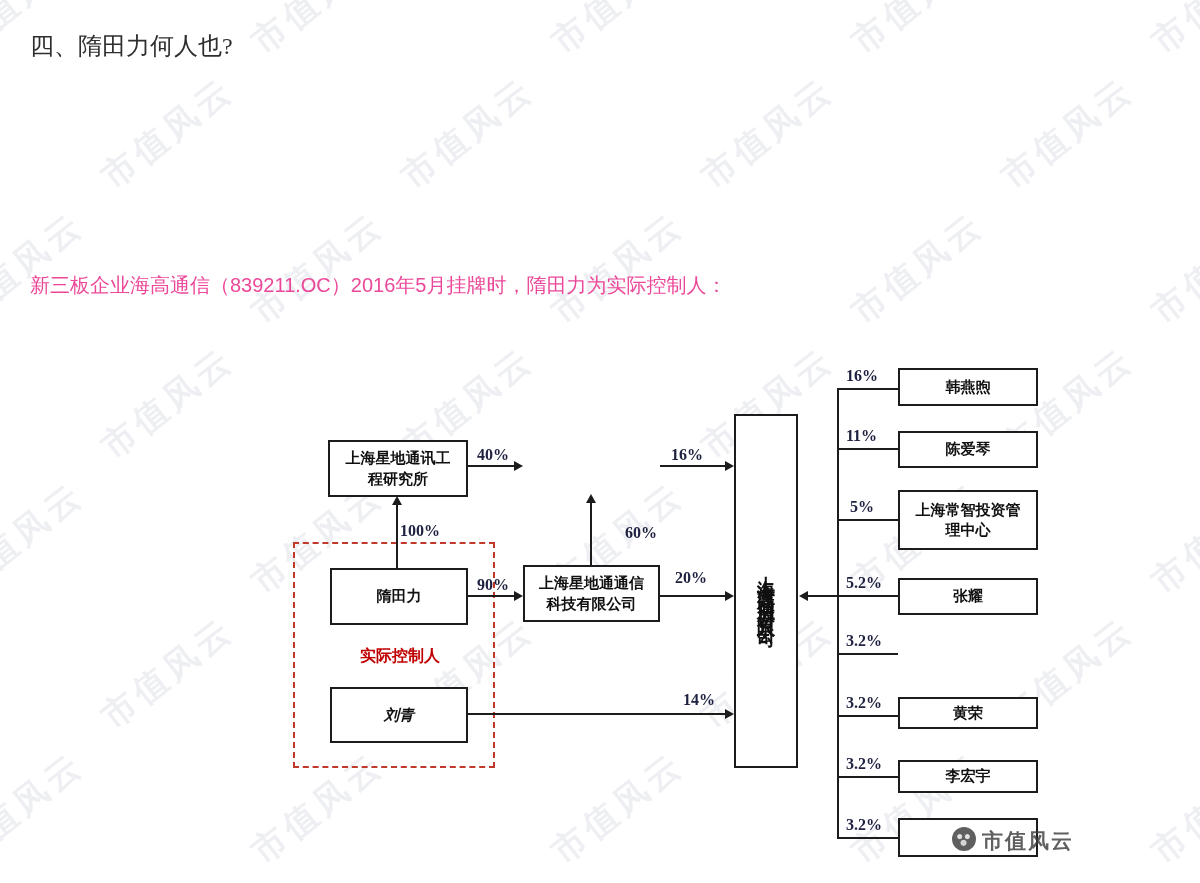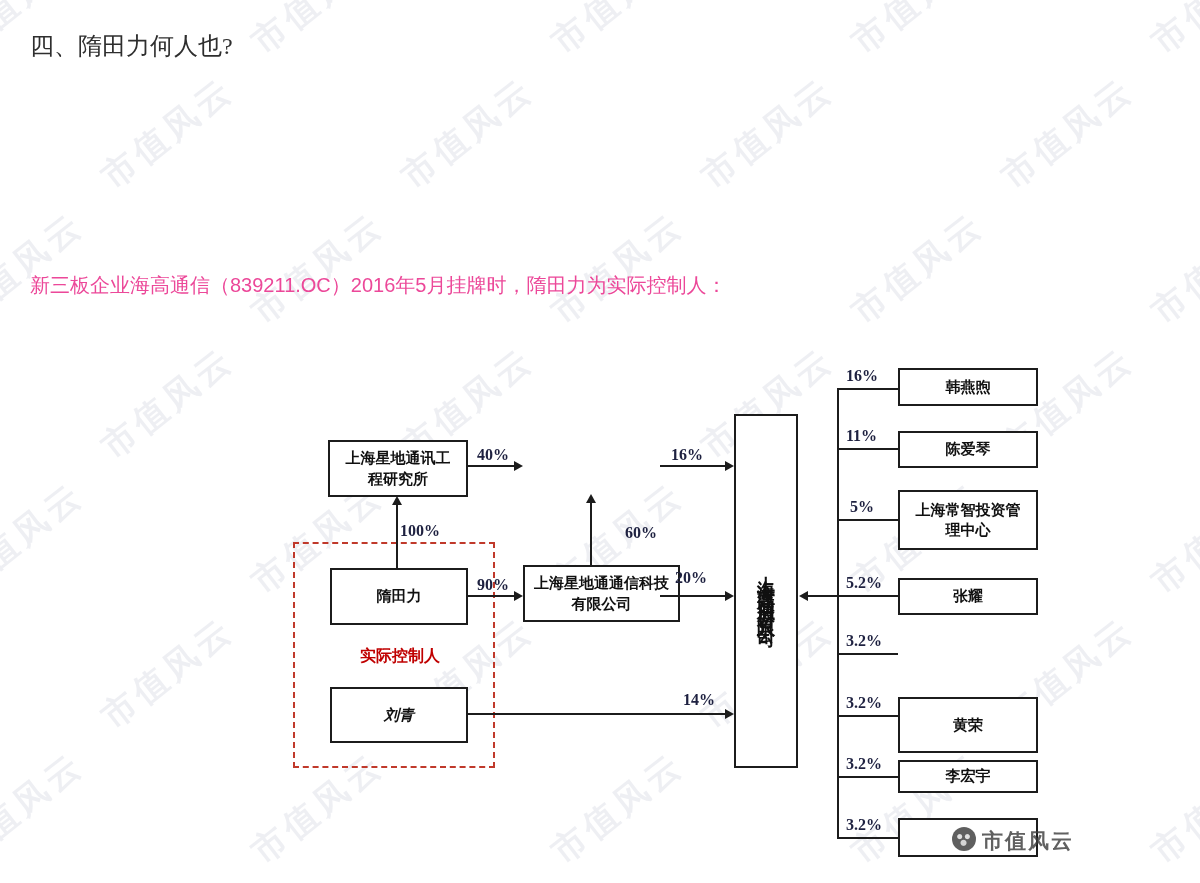--- a/index.html
+++ b/index.html
@@ -100,21 +100,21 @@
 
   <p class="intro">新三板企业海高通信（839211.OC）2016年5月挂牌时，隋田力为实际控制人：</p>
 
   <div class="diagram">
 
     <div class="red-dashed"></div>
     <div class="controller-label">实际控制人</div>
 
     <div class="box" style="left:328px;top:440px;width:140px;height:57px;padding:12px 10px;">上海星地通讯工程研究所</div>
     <div class="box" style="left:330px;top:568px;width:138px;height:57px;">隋田力</div>
-    <div class="box" style="left:523px;top:565px;width:157px;height:57px;padding:0 8px;">上海星地通通信科技有限公司</div>
+    <div class="box" style="left:523px;top:565px;width:137px;height:57px;padding:0 8px;">上海星地通通信科技有限公司</div>
     <div class="box" style="left:330px;top:687px;width:138px;height:56px;font-style:italic;">刘青</div>
 
     <div class="center-box">
       <span class="vtext">上海海高通信股份有限公司</span>
     </div>
 
     <div class="hline" style="left:468px;top:465px;width:47px;"></div>
     <div class="arr-r" style="left:514px;top:461px;"></div>
     <div class="pct" style="left:477px;top:446px;">40%</div>
 
@@ -160,21 +160,21 @@
 
     <div class="hline" style="left:837px;top:595px;width:61px;"></div>
     <div class="pct" style="left:846px;top:574px;">5.2%</div>
     <div class="box" style="left:898px;top:578px;width:140px;height:37px;">张耀</div>
 
     <div class="hline" style="left:837px;top:653px;width:61px;"></div>
     <div class="pct" style="left:846px;top:632px;">3.2%</div>
 
     <div class="hline" style="left:837px;top:715px;width:61px;"></div>
     <div class="pct" style="left:846px;top:694px;">3.2%</div>
-    <div class="box" style="left:898px;top:697px;width:140px;height:56px;text-align:center;">黄荣</div>
+    <div class="box" style="left:898px;top:697px;width:140px;height:32px;text-align:center;">黄荣</div>
 
     <div class="hline" style="left:837px;top:776px;width:61px;"></div>
     <div class="pct" style="left:846px;top:755px;">3.2%</div>
     <div class="box" style="left:898px;top:760px;width:140px;height:33px;">李宏宇</div>
 
     <div class="hline" style="left:837px;top:837px;width:61px;"></div>
     <div class="pct" style="left:846px;top:816px;">3.2%</div>
     <div class="box" style="left:898px;top:818px;width:140px;height:39px;"></div>
 
   </div>

